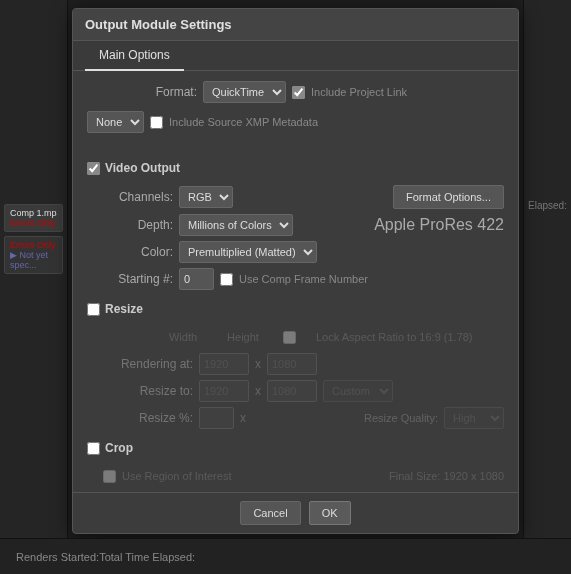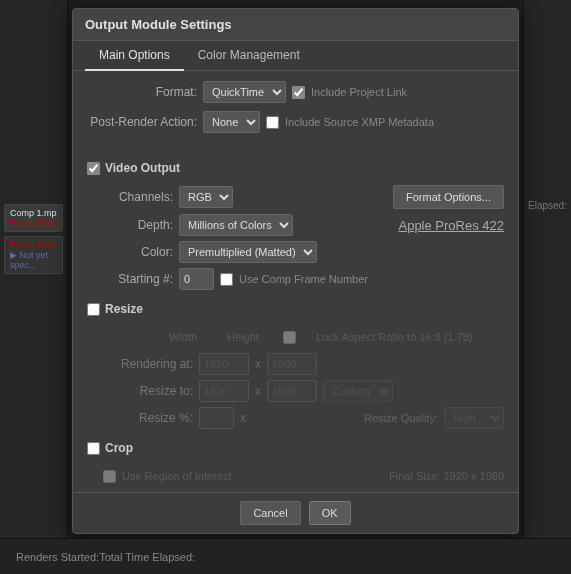--- a/index.html
+++ b/index.html
@@ -285,22 +285,21 @@
     .dialog-footer {
       display: flex;
       justify-content: center;
       gap: 8px;
       padding: 8px 26px;
       border-top: 1px solid #555;
     }
 
     .codec-label {
       color: #aaa;
-      font-size: 13px;
-      text-decoration: underline;
+      font-size: 16px;
     }
 
     .wh-label {
       color: #777;
       font-size: 11px;
       min-width: 40px;
       text-align: center;
     }
 
     .small-label {
@@ -338,36 +337,34 @@
 
   <div class="right-panel">
     <div class="elapsed-label">Elapsed:</div>
   </div>
 
   <div class="dialog">
     <div class="dialog-titlebar">Output Module Settings</div>
 
     <div class="dialog-tabs">
       <div class="dialog-tab active">Main Options</div>
-      <div class="dialog-tab">Color Management</div>
     </div>
 
     <div class="dialog-body">
 
       <div class="form-row">
         <span class="form-label form-label-wide">Format:</span>
         <select>
           <option>QuickTime</option>
         </select>
         <input type="checkbox" checked="" style="">
         <span class="small-label">Include Project Link</span>
       </div>
 
       <div class="form-row">
-        <span class="form-label form-label-wide">Post-Render Action:</span>
         <select>
           <option>None</option>
         </select>
         <input type="checkbox" style="">
         <span class="small-label">Include Source XMP Metadata</span>
       </div>
 
       <div class="separator"></div>
 
       <div class="section-header">

